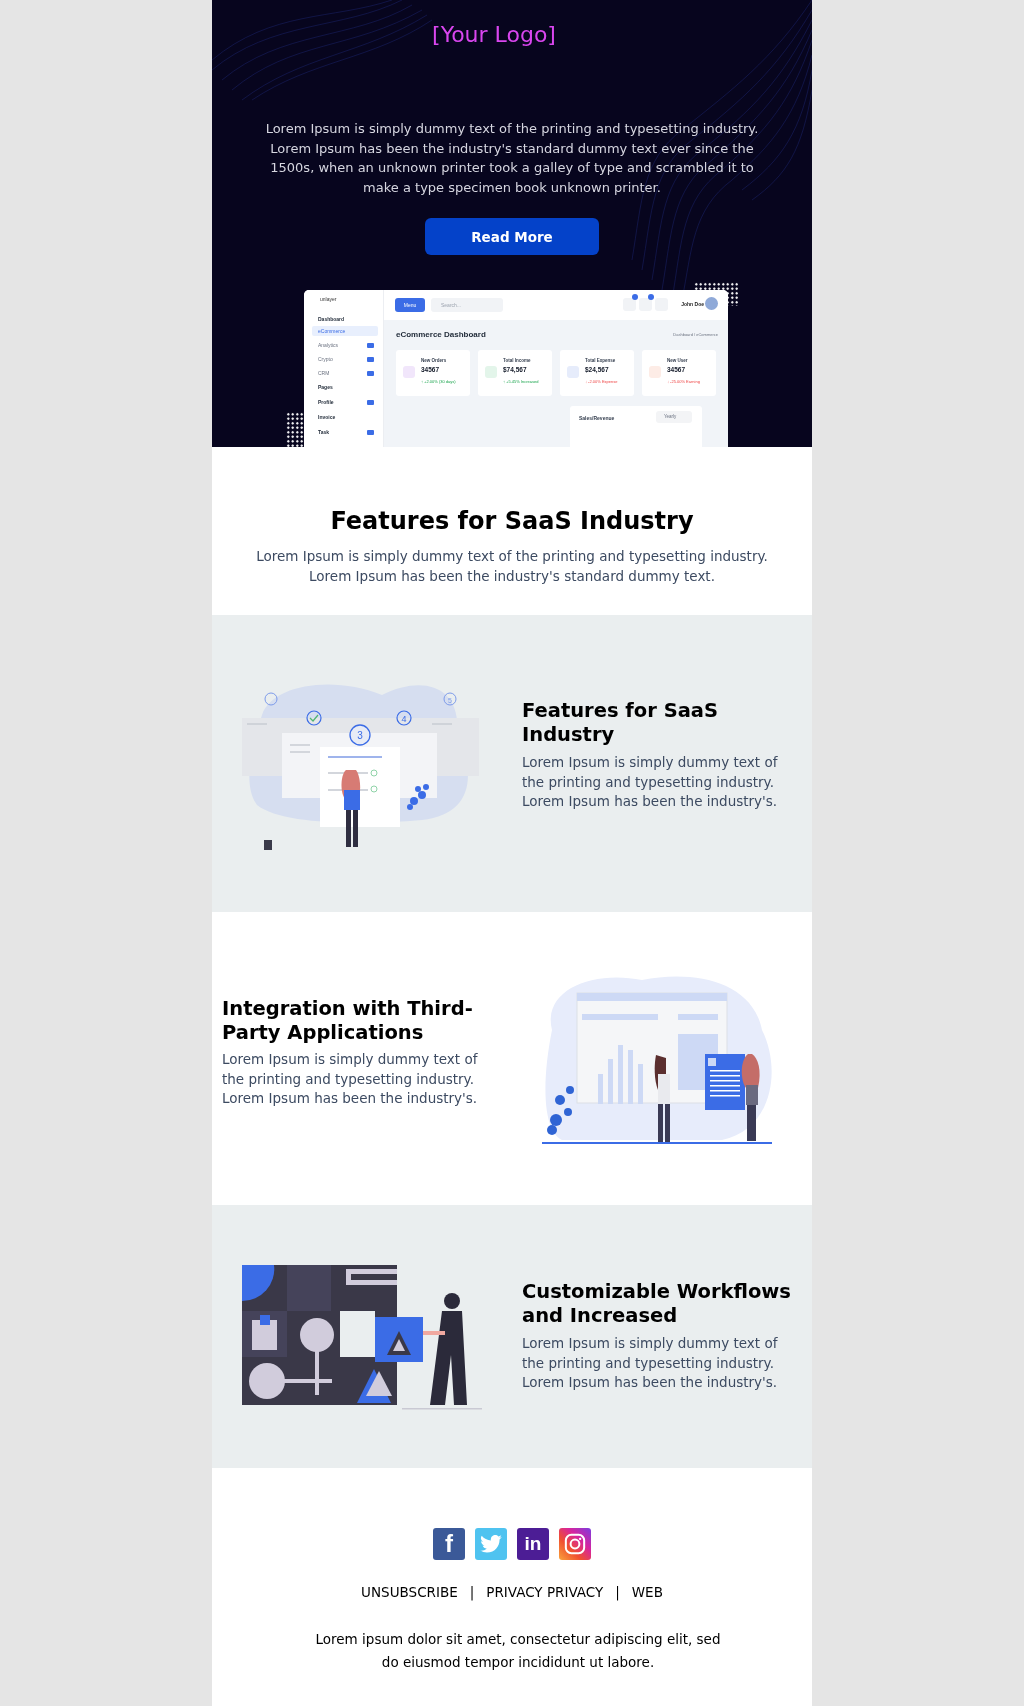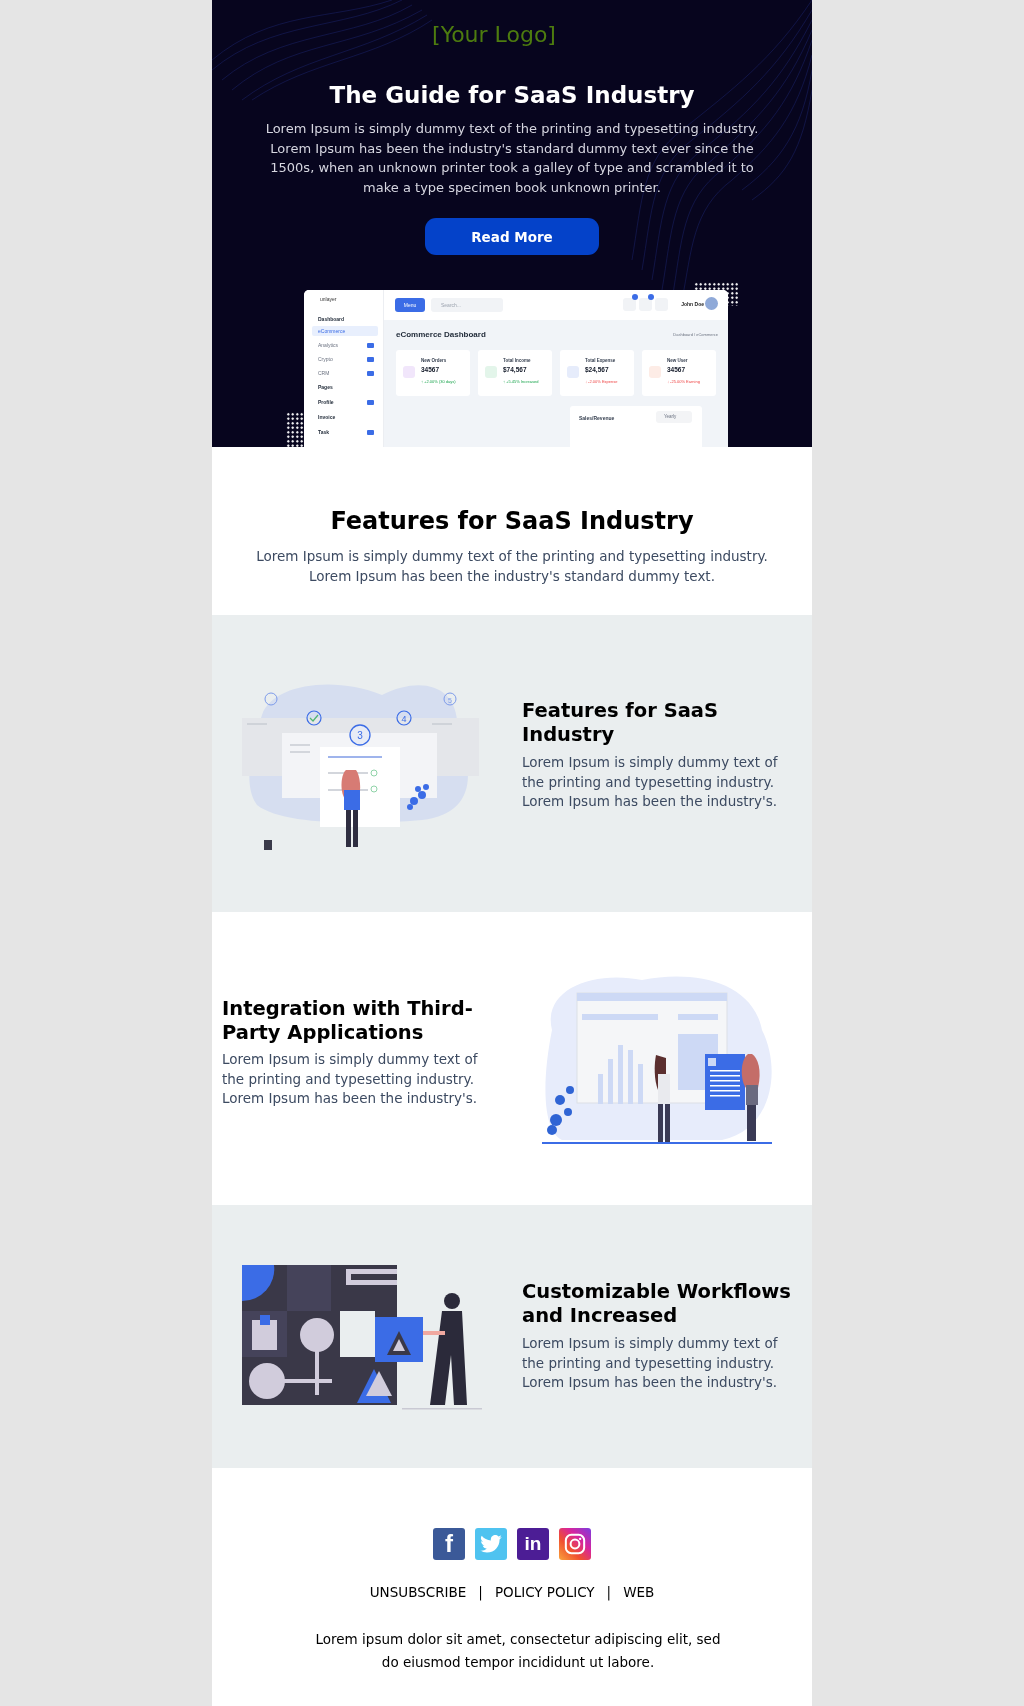--- a/index.html
+++ b/index.html
@@ -3,24 +3,24 @@
 <meta charset="utf-8">
 <style>
   * { box-sizing: border-box; margin: 0; padding: 0; }
   html, body { width: 1024px; height: 1706px; background: #e5e5e5; overflow: hidden; }
   body { font-family: "DejaVu Sans", "Liberation Sans", sans-serif; }
   .email { position: absolute; left: 212px; top: 0; width: 600px; height: 1706px; background: #ffffff; border-bottom: 2px solid #b5b5b5; }
 
   
   .hero { position: relative; height: 447px; background: #07051e; overflow: hidden; }
   .hero .wave { position: absolute; pointer-events: none; }
-  .hero .logo { position: absolute; top: 22px; left: 0; width: 564px; text-align: center; color: #4d7c0f; font-size: 22px; font-weight: normal; }
+  .hero .logo { position: absolute; top: 22px; left: 0; width: 564px; text-align: center; color: #d946ef; font-size: 22px; font-weight: normal; }
   .hero .title { position: absolute; top: 82px; left: 0; width: 600px; text-align: center; color: #ffffff; font-size: 23px; font-weight: bold; }
   .hero .desc { position: absolute; top: 119px; left: 45px; width: 510px; text-align: center; color: #d6d6e0; font-size: 13px; line-height: 19.5px; }
-  .hero .btn { position: absolute; top: 218px; left: 213px; width: 174px; height: 37px; background: #0442c9; color: #fff; border-radius: 11px; font-size: 13.5px; font-weight: bold; display: flex; align-items: center; justify-content: center; cursor: pointer; }
+  .hero .btn { position: absolute; top: 218px; left: 213px; width: 174px; height: 37px; background: #0442c9; color: #fff; border-radius: 6px; font-size: 13.5px; font-weight: bold; display: flex; align-items: center; justify-content: center; cursor: pointer; }
 
   
   .dash { position: absolute; top: 290px; left: 92px; width: 424px; height: 160px; background: #f1f4f8; border-radius: 5px 5px 0 0; overflow: hidden; font-family: "Liberation Sans", sans-serif; }
   .dash .side { position: absolute; left: 0; top: 0; width: 80px; height: 100%; background: #fff; border-right: 1px solid #eceef2; }
   .dash .side .brand { position: absolute; top: 6px; left: 16px; font-size: 5px; color: #333; }
   .dash .side .item { position: absolute; left: 8px; width: 66px; height: 10px; font-size: 5px; color: #6b7280; display: flex; align-items: center; padding-left: 6px; }
   .dash .side .item.main { color: #1f2937; font-weight: bold; }
   .dash .side .item.active { background: #e8effd; color: #3b6ce6; border-radius: 2px; }
   .dash .side .pro { position: absolute; right: 4px; width: 7px; height: 5px; background: #3b6ce6; border-radius: 1px; }
   .dash .top { position: absolute; left: 80px; top: 0; right: 0; height: 30px; background: #fff; }
@@ -86,21 +86,20 @@
         <path d="M600 20 C570 80, 540 110, 490 150 C450 180, 450 220, 440 280"></path>
         <path d="M600 30 C575 90, 545 120, 500 160 C460 190, 460 230, 450 290"></path>
         <path d="M600 40 C580 100, 555 130, 510 170 C470 200, 470 240, 460 300"></path>
         <path d="M600 55 C585 115, 560 145, 520 180 C480 210, 480 250, 470 300"></path>
         <path d="M600 70 C590 130, 570 160, 530 190"></path>
         <path d="M600 90 C590 150, 575 175, 540 200"></path>
       </g>
     </svg>
 
     <div class="logo">[Your Logo]</div>
-    <h1 class="title">The Guide for SaaS Industry</h1>
     <p class="desc">Lorem Ipsum is simply dummy text of the printing and typesetting industry. Lorem Ipsum has been the industry's standard dummy text ever since the 1500s, when an unknown printer took a galley of type and scrambled it to make a type specimen book unknown printer.</p>
     <div class="btn">Read More</div>
 
     <div class="dots" style="left:482px;top:282px;"></div>
     <div class="dots" style="left:74px;top:412px;width:20px;height:36px;"></div>
 
     <div class="dash">
       <div class="side">
         <div class="brand">unlayer</div>
         <div class="item main" style="top:24px">
@@ -316,17 +315,17 @@
       <div class="s" style="background:#4c1d95;font-size:19px;font-family:'Liberation Sans',sans-serif">in</div>
       <div class="s" style="background:linear-gradient(45deg,#f9a33c 0%,#f0502f 35%,#d6249f 65%,#7a3de0 100%)">
         <svg width="22" height="22" viewBox="0 0 24 24">
             <rect x="2" y="2" width="20" height="20" rx="6" fill="none" stroke="#fff" stroke-width="2.2"></rect>
             <circle cx="12" cy="12" r="4.8" fill="none" stroke="#fff" stroke-width="2.2"></circle>
             <circle cx="17.6" cy="6.4" r="1.3" fill="#fff"></circle>
           </svg>
       </div>
     </div>
     <div class="links">
-      <a>UNSUBSCRIBE</a><span class="sep">|</span><a>POLICY POLICY</a><span class="sep">|</span><a>WEB</a>
+      <a>UNSUBSCRIBE</a><span class="sep">|</span><a>PRIVACY PRIVACY</a><span class="sep">|</span><a>WEB</a>
     </div>
     <p class="legal">Lorem ipsum dolor sit amet, consectetur adipiscing elit, sed do eiusmod tempor incididunt ut labore.</p>
   </footer>
 </div>
 
 </body></html>

